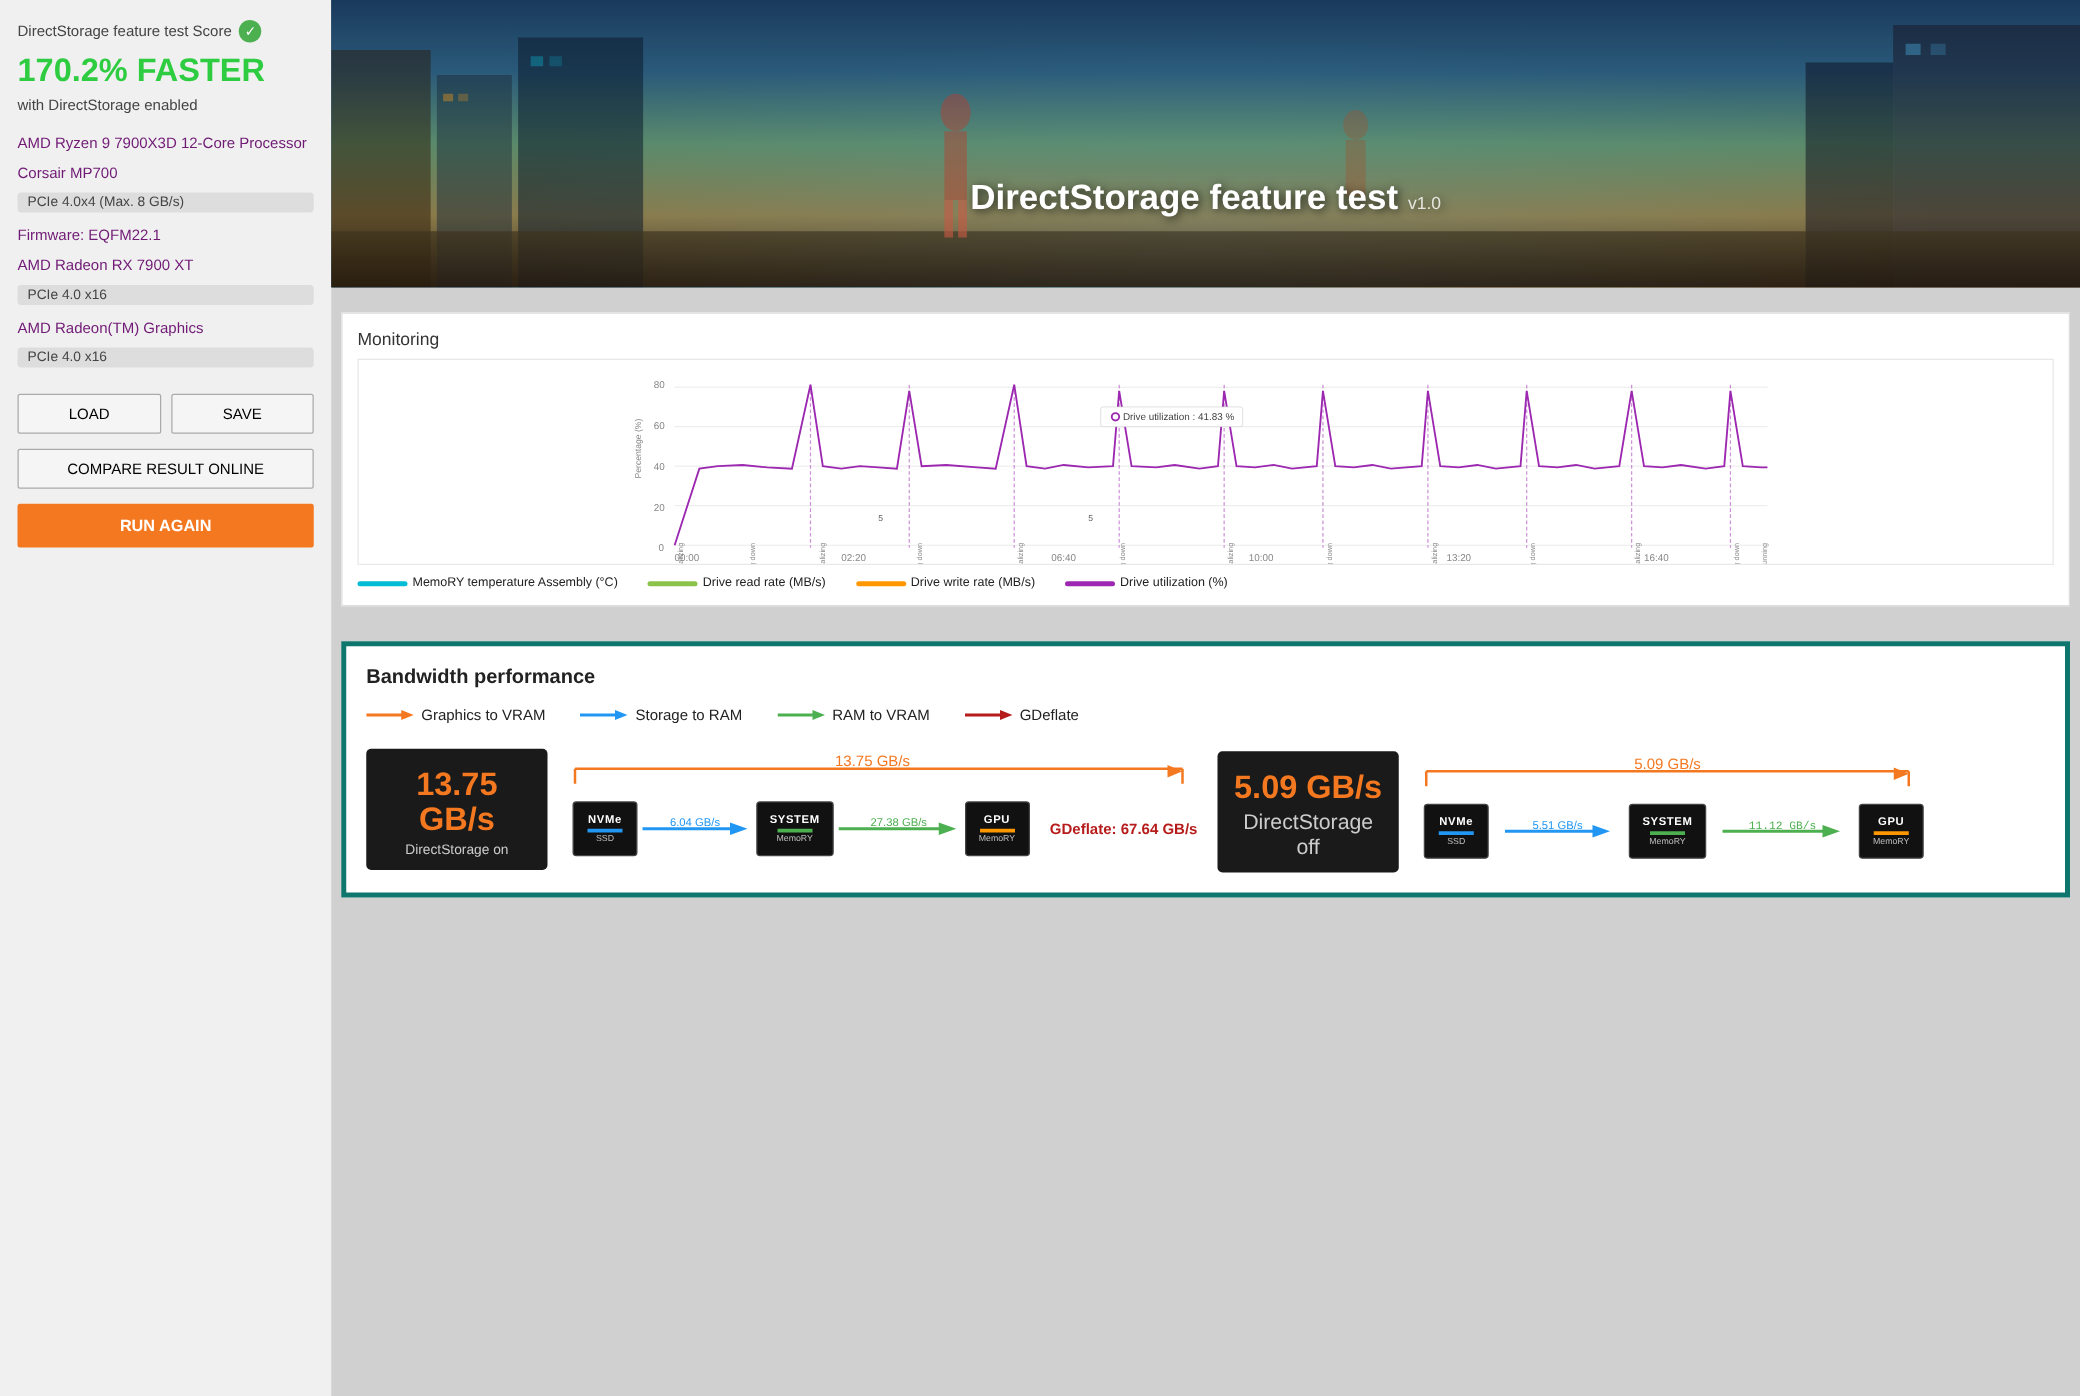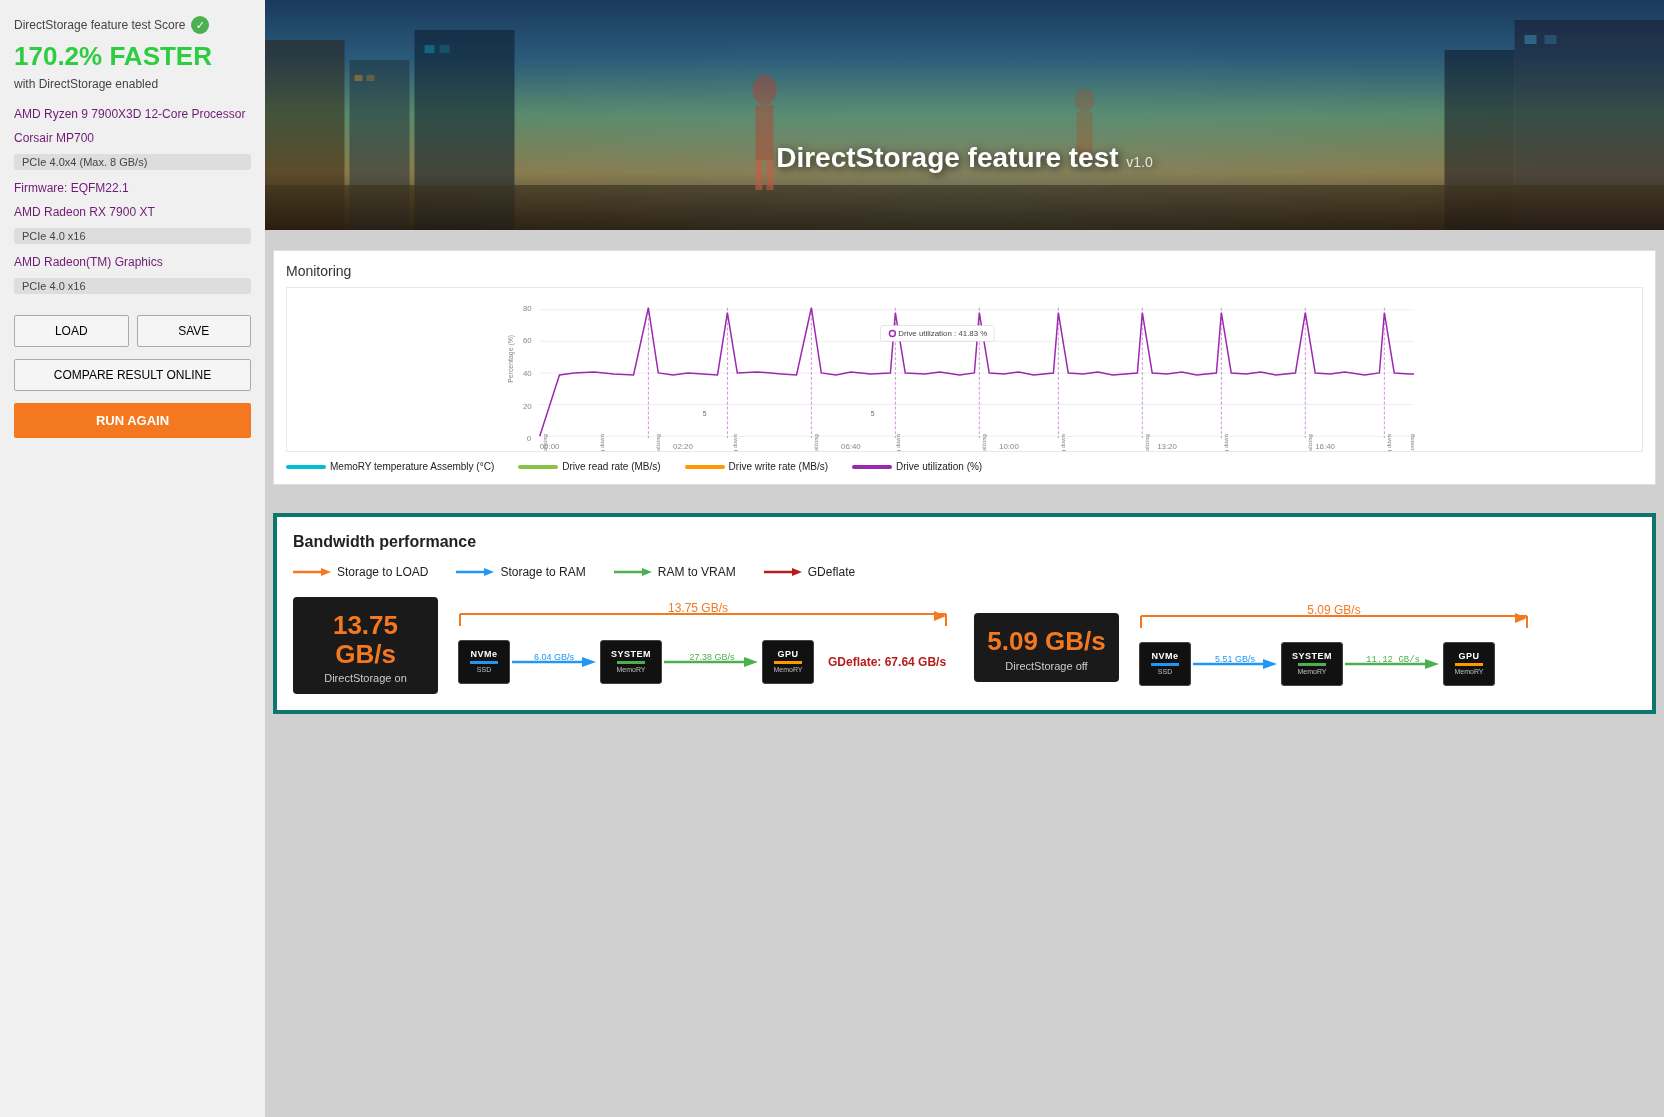--- a/index.html
+++ b/index.html
@@ -224,20 +224,21 @@
     .score-label {
       color: #ccc;
       font-size: 11px;
       margin-top: 4px;
     }
     .flow-nodes {
       display: flex;
       align-items: center;
       gap: 0;
       position: relative;
+      justify-content: space-between;
     }
     .chip-box {
       background: #111;
       color: white;
       border-radius: 3px;
       padding: 6px 8px;
       font-size: 9px;
       text-align: center;
       line-height: 1.2;
       min-width: 52px;
@@ -433,21 +434,21 @@
     <div class="bandwidth-section">
       <div class="bandwidth-title">Bandwidth performance</div>
 
       <div class="bw-legend">
 
         <div class="bw-legend-item">
           <svg width="38" height="12">
             <line x1="0" y1="6" x2="30" y2="6" stroke="#f47820" stroke-width="2.5"></line>
             <polygon points="28,2 38,6 28,10" fill="#f47820"></polygon>
           </svg>
-          <span>Storage to LOAD</span>
+          <span>Graphics to VRAM</span>
         </div>
 
         <div class="bw-legend-item">
           <svg width="38" height="12">
             <line x1="0" y1="6" x2="30" y2="6" stroke="#2196F3" stroke-width="2.5"></line>
             <polygon points="28,2 38,6 28,10" fill="#2196F3"></polygon>
           </svg>
           <span>Storage to RAM</span>
         </div>
 
@@ -522,21 +523,21 @@
               </div>
 
               <div class="gdeflate-label" style="margin-left:14px;font-size:12px;color:#b71c1c;font-weight:bold;white-space:nowrap;">GDeflate: 67.64 GB/s</div>
             </div>
           </div>
         </div>
 
         <div class="flow-block" style="margin-top:4px;">
           <div class="score-box" style="background:#1a1a1a;color:#f47820;border-radius:4px;padding:14px 12px 10px 12px;text-align:center;margin-right:20px;min-width:145px;">
             <div class="score-val" style="font-size:26px;font-weight:bold;">5.09 GB/s</div>
-            <div class="score-label" style="color:#ccc;font-size:11px;margin-top:4px;">DirectStorage off</div>
+            <div class="score-label" style="color:#ccc;font-size:17px;margin-top:4px;">DirectStorage off</div>
           </div>
           <div class="flow-right">
 
             <svg width="400" height="32" viewBox="0 0 400 32" style="overflow:visible">
               <line x1="2" y1="6" x2="388" y2="6" stroke="#f47820" stroke-width="2"></line>
               <line x1="2" y1="6" x2="2" y2="18" stroke="#f47820" stroke-width="2"></line>
               <line x1="388" y1="6" x2="388" y2="18" stroke="#f47820" stroke-width="2"></line>
               <polygon points="376,3 388,8 376,13" fill="#f47820"></polygon>
               <text x="195" y="4" text-anchor="middle" font-size="12" fill="#f47820">5.09 GB/s</text>
             </svg>

